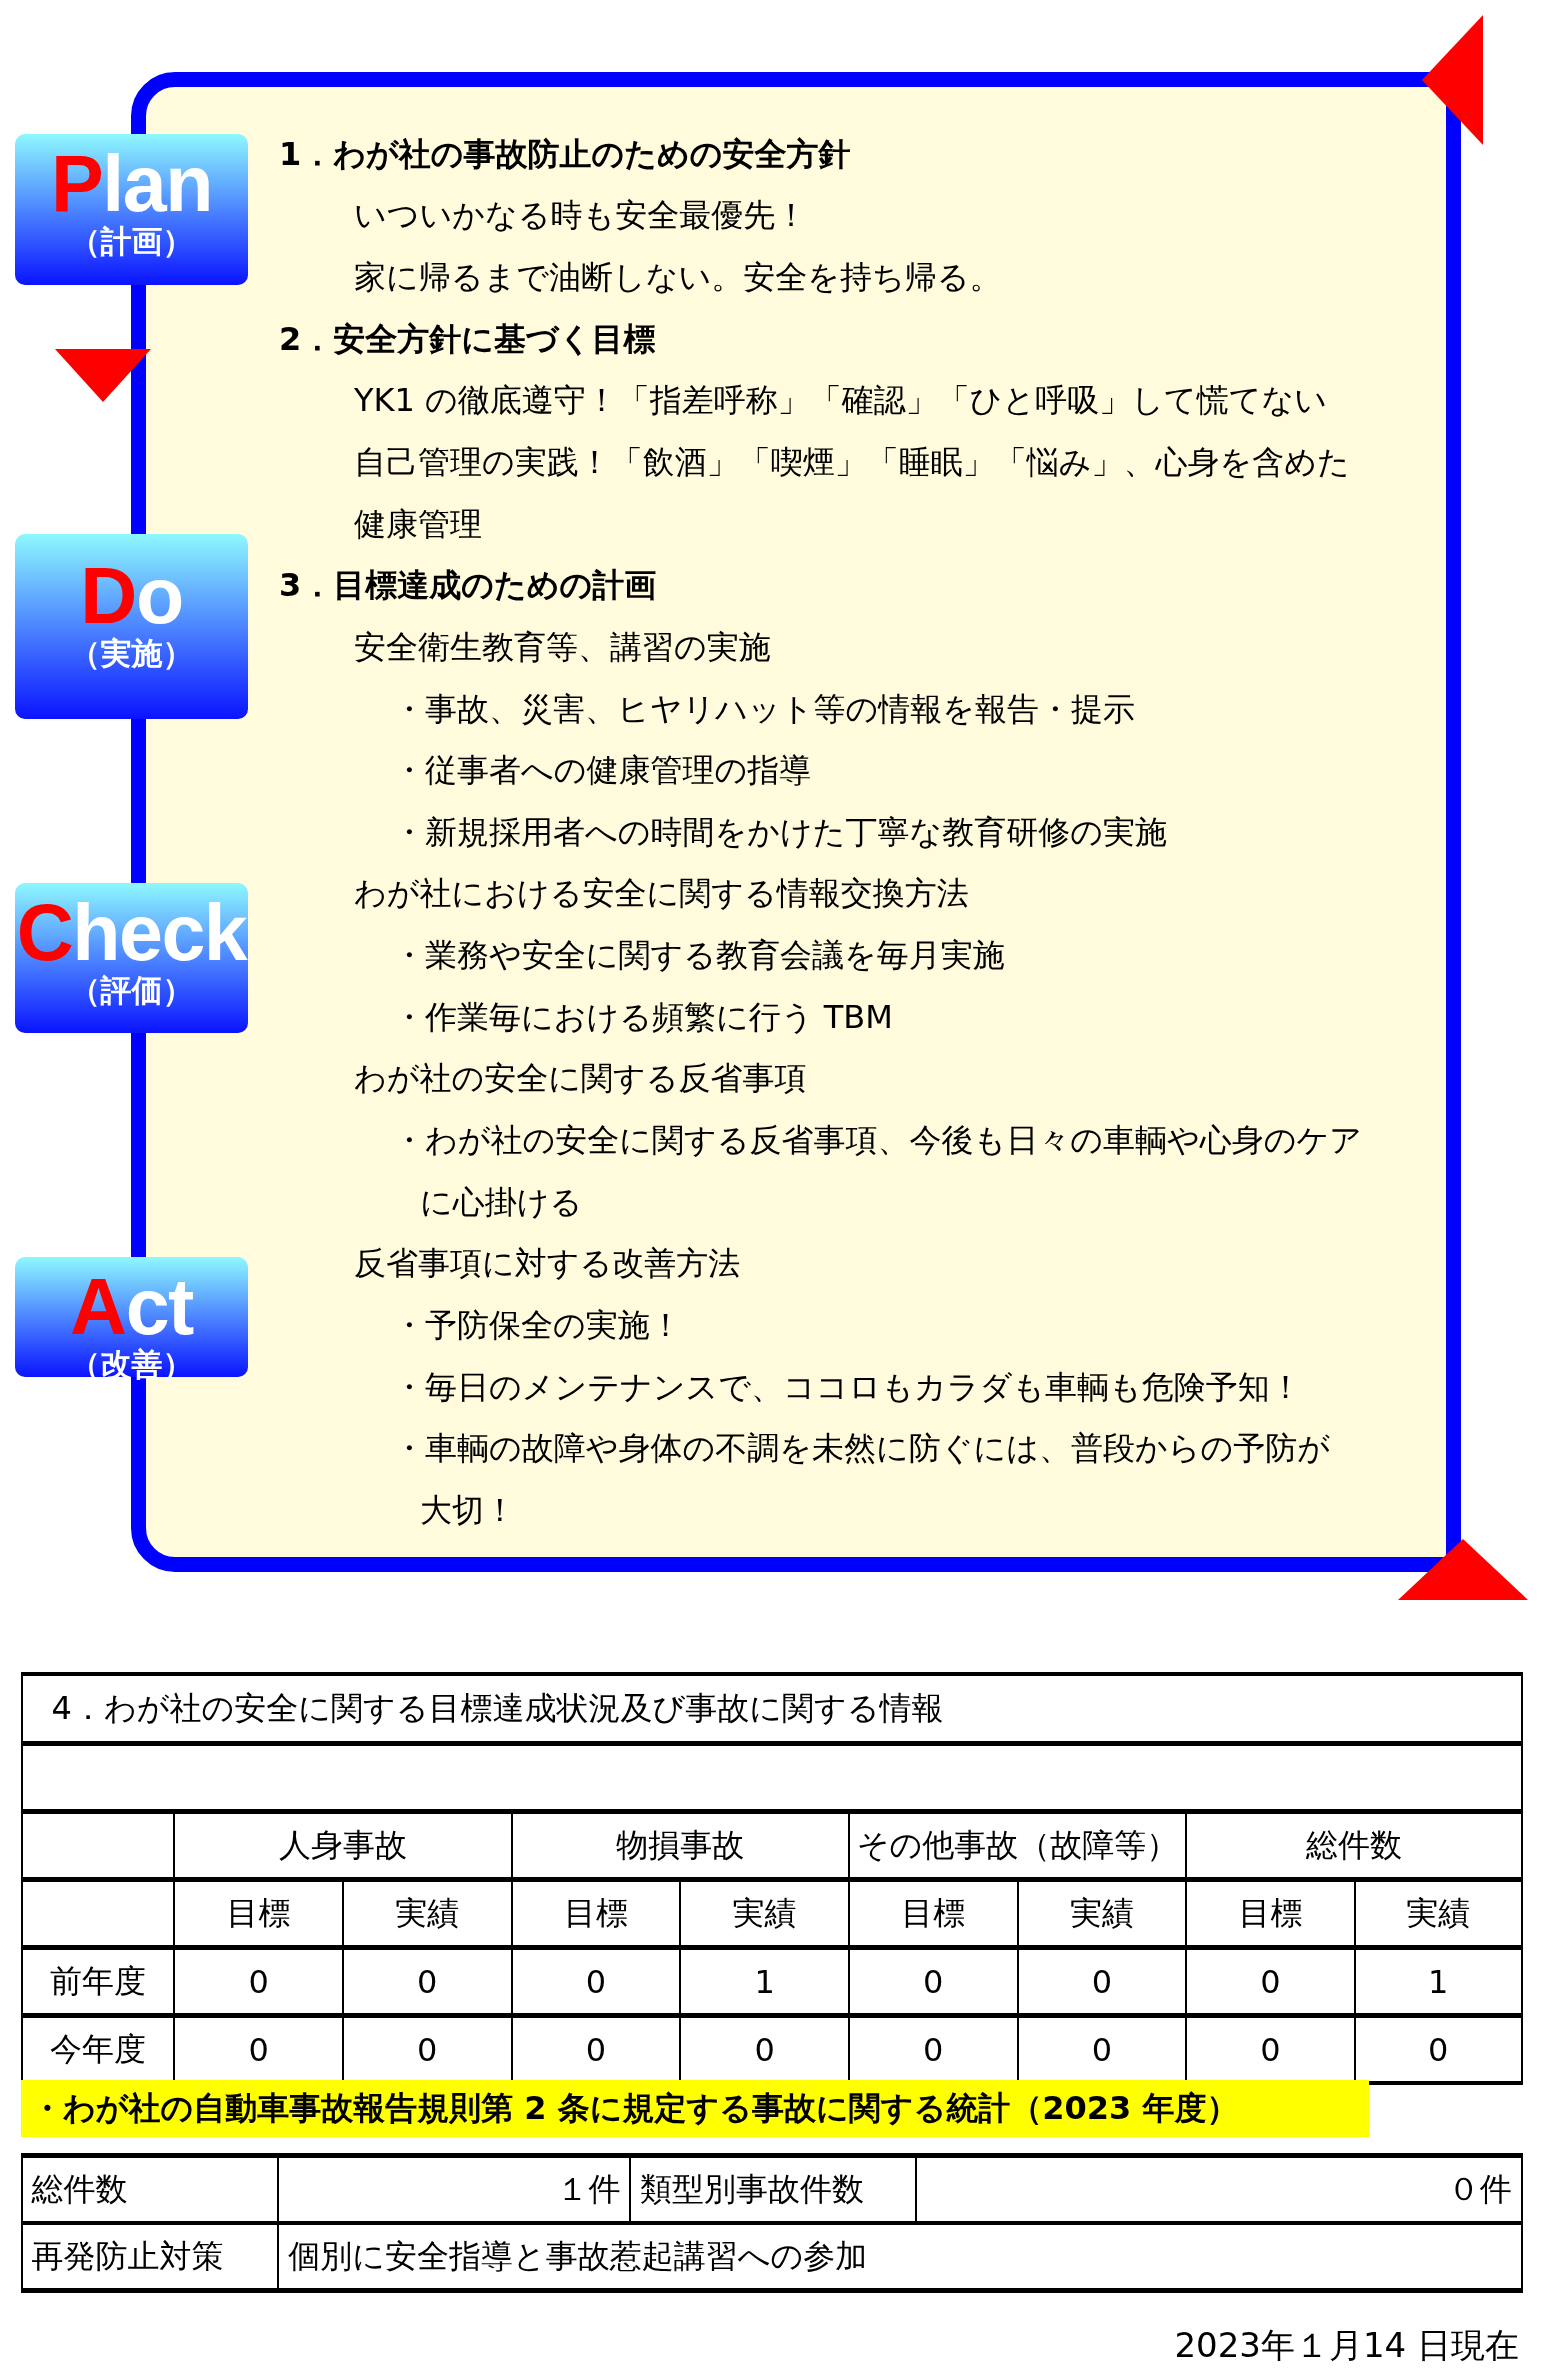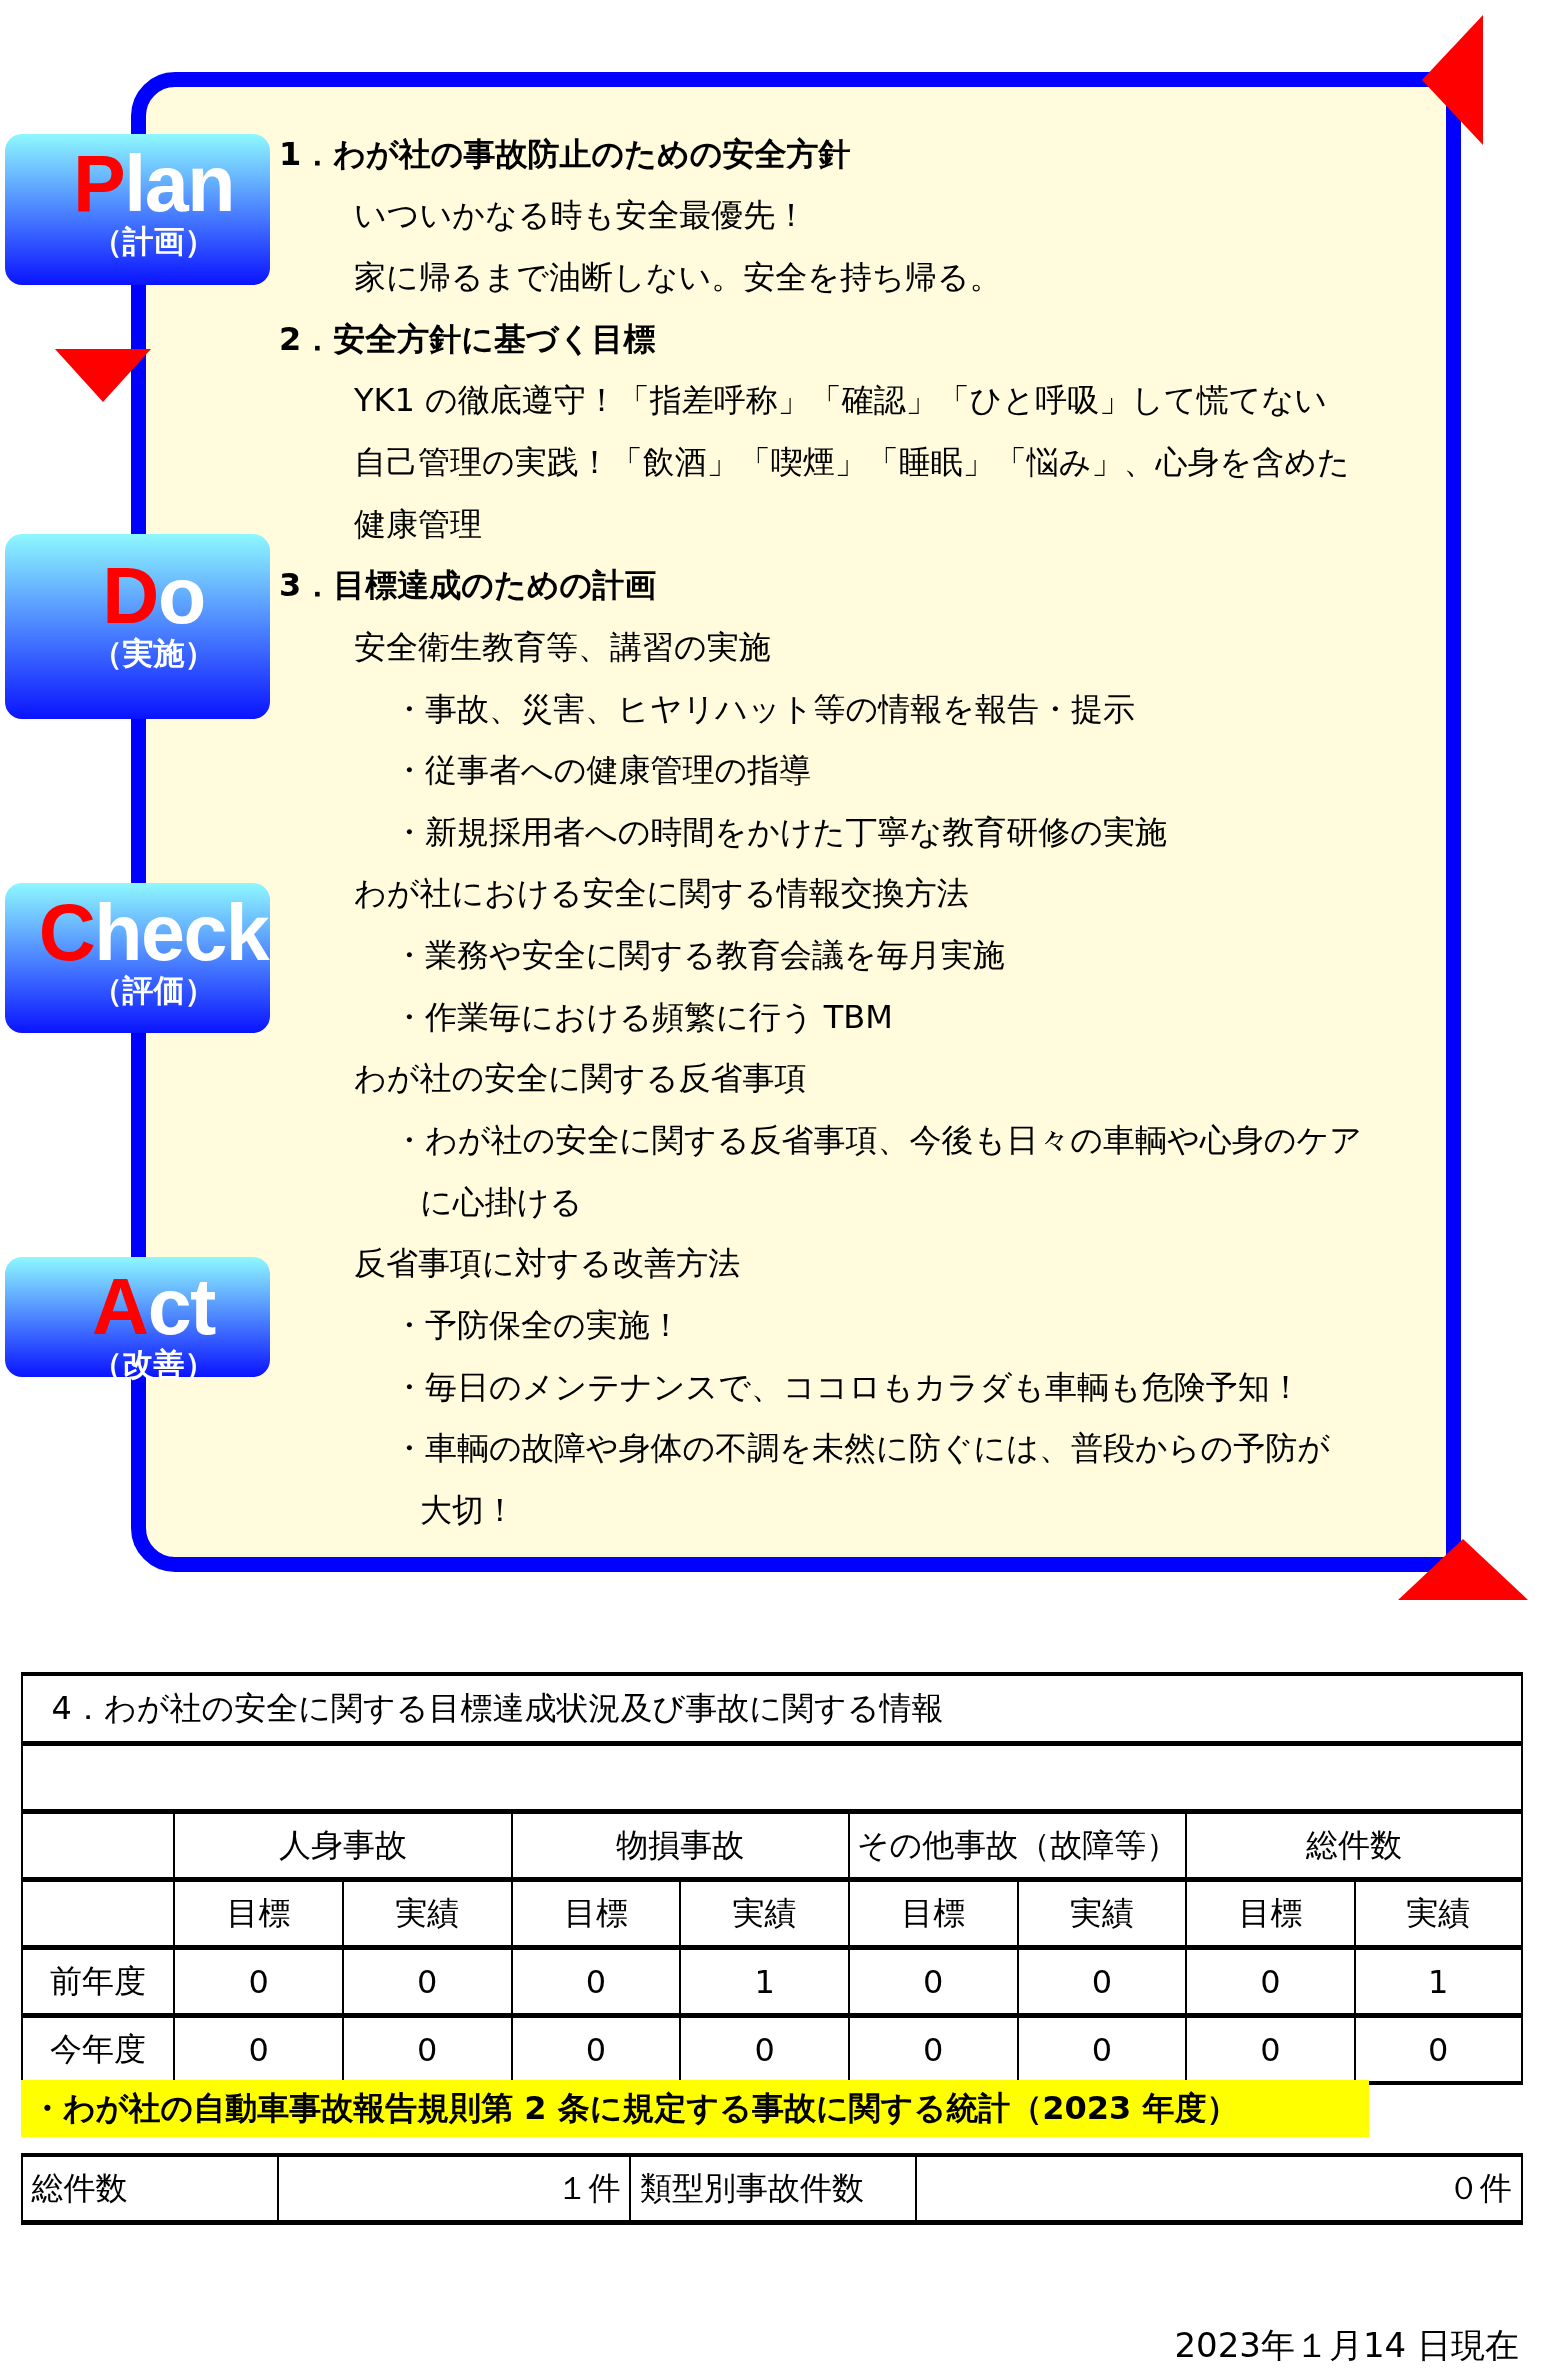--- a/index.html
+++ b/index.html
@@ -6,23 +6,23 @@
   body { width:1541px; height:2377px; position:relative; overflow:hidden;
          font-family:"DejaVu Sans", "Liberation Sans", sans-serif; color:#000; }
   .frame { position:absolute; left:131px; top:72px; width:1330px; height:1500px;
            box-sizing:border-box; border:15.4px solid #0000ff; background:#fffbdc;
            border-radius:44px 0 0 44px; }
   .tri { position:absolute; width:0; height:0; }
   .tri-left { left:1422px; top:14.7px; border-top:65px solid transparent; border-bottom:65px solid transparent; border-right:61px solid #ff0000; }
   .tri-up { left:1398px; top:1539px; border-left:65px solid transparent; border-right:65px solid transparent; border-bottom:61px solid #ff0000; }
   .tri-down2 { position:absolute; left:55px; top:349px; width:0; height:0;
                border-left:48px solid transparent; border-right:48px solid transparent; border-top:53px solid #ff0000; }
-  .pdca { position:absolute; left:5px; width:233px; border-radius:17px;
+  .pdca { position:absolute; left:15px; width:233px; border-radius:10px;
           background:linear-gradient(to bottom, #8ef8fe 0%, #5a9cff 40%, #0a14ff 100%);
-          text-align:center; color:#fff; font-family:"Liberation Sans", sans-serif; font-weight:bold;padding-left:32px; }
+          text-align:center; color:#fff; font-family:"Liberation Sans", sans-serif; font-weight:bold; }
   .pdca .big { display:block; font-size:79px; line-height:79px; letter-spacing:-1.5px; margin-top:10.3px; }
   .pdca .big .first { color:#ff0000; }
   .pdca .sub { display:block; font-size:31px; line-height:34px; margin-top:1.5px; }
   .content { position:absolute; left:0; top:0; }
   .line { position:absolute; font-size:32px; line-height:41px; white-space:nowrap; }
   .bold { font-weight:bold; }
   table { border-collapse:collapse; }
   .t1 { position:absolute; left:20.6px; top:1652px; width:1502px;margin-top:20px; }
   .t1 td { border:2.2px solid #000; text-align:center; font-size:32px; height:63px; padding:0; }
   .t1 .thick-top td { border-top:5.1px solid #000; }
@@ -164,17 +164,21 @@
       <col style="width:286px">
       <col style="width:606px">
   </colgroup>
   <tbody>
       <tr>
     <td>総件数</td>
     <td style="text-align:right;">１件</td>
     <td>類型別事故件数</td>
     <td style="text-align:right;">０件</td>
   </tr>
+  <tr>
+    <td>再発防止対策</td>
+    <td colspan="3">個別に安全指導と事故惹起講習への参加</td>
+  </tr>
 </tbody>
   </table>
 
 <div class="date">2023年１月14 日現在</div>
 
 
 </body></html>

